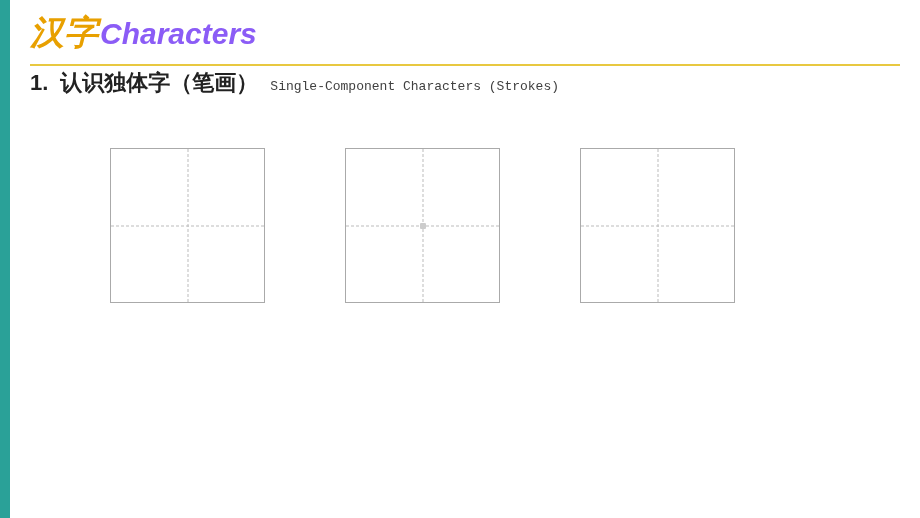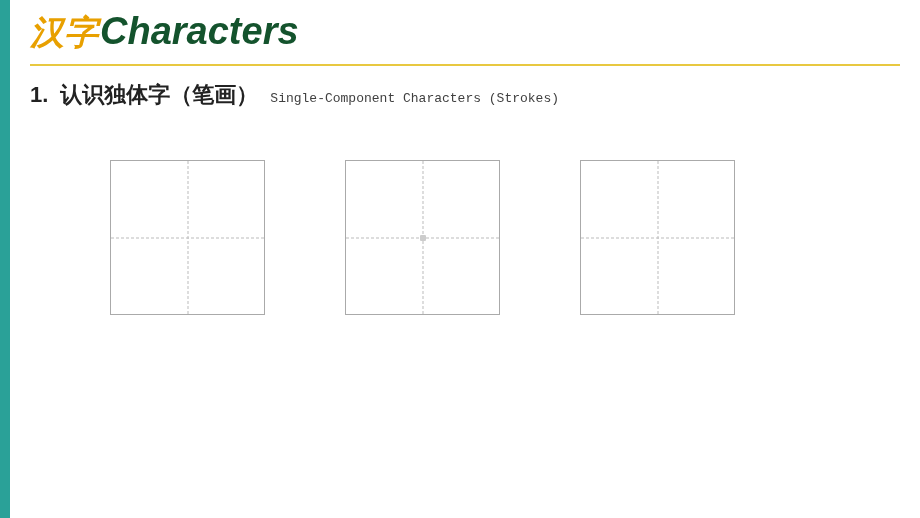--- a/index.html
+++ b/index.html
@@ -23,43 +23,43 @@
     .main-content {
       flex: 1;
       padding: 0 20px;
       display: flex;
       flex-direction: column;
     }
 
     .header {
       padding: 10px 0 8px 0;
       border-bottom: 2px solid #e8c840;
-      margin-bottom: 14px;
+      margin-bottom: 2px;
     }
 
     .header-title {
       font-size: 32px;
       font-weight: bold;
       font-style: italic;
       display: flex;
       align-items: baseline;
       gap: 2px;
     }
 
     .hanzi-part {
       color: #e8a000;
       font-style: italic;
       font-family: 'SimSun', serif;
       font-size: 34px;
     }
 
     .characters-part {
-      color: #14532d;
+      color: #8b5cf6;
       font-style: italic;
-      font-size: 38px;
+      font-size: 30px;
       font-weight: bold;
     }
 
     .section-heading {
       font-size: 20px;
       font-weight: bold;
       color: #222;
       margin-bottom: 30px;
       display: flex;
       align-items: baseline;

